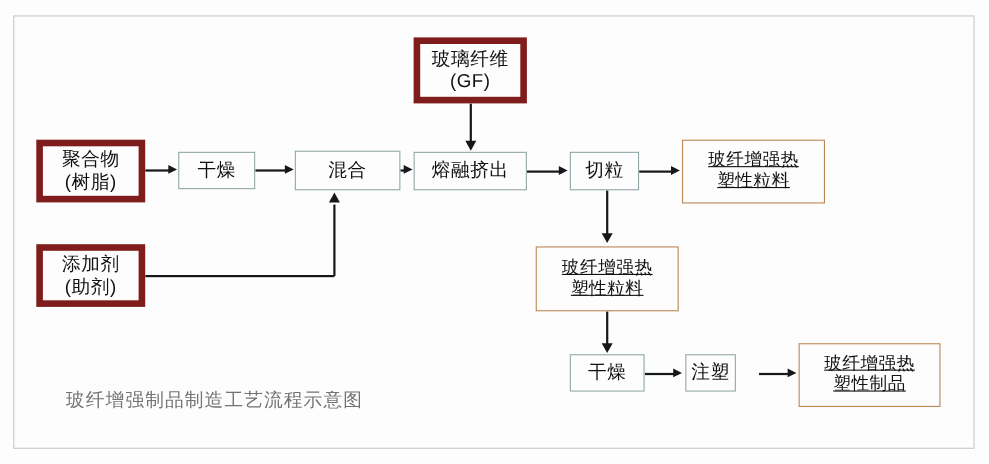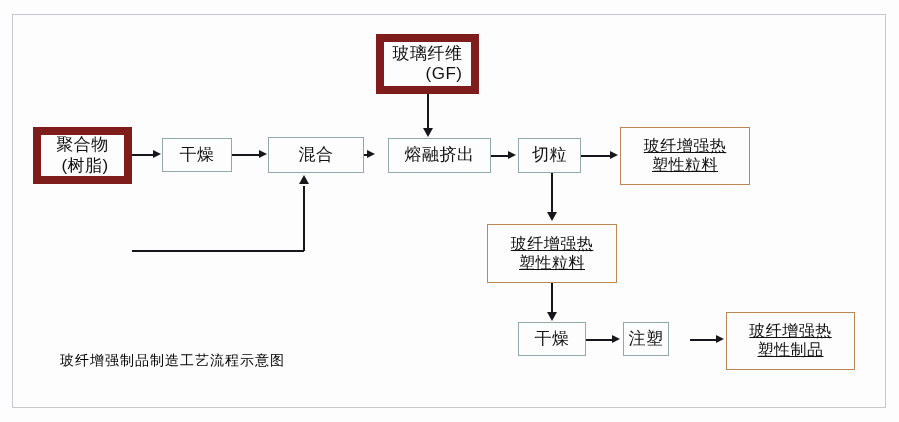--- a/index.html
+++ b/index.html
@@ -32,21 +32,21 @@
     align-items: center;
     justify-content: center;
     text-align: center;
     background: #fdfdfd;
     color: #111111;
     line-height: 1.18;
     letter-spacing: 0.5px;
     white-space: pre-line;
     z-index: 3;
   }
-  .node.black  { border: 8px solid #7f1d1d; text-align: right; }
+  .node.black  { border: 6px solid #7f1d1d; }
   .node.blue   { border: 1.5px solid #93a8a8; }
   .node.orange { border: 1.5px solid #bb8855; }
 
   .fs17 { font-size: 17px; }
   .fs16 { font-size: 16px; text-decoration: underline; }
 
   .ln {
     position: absolute;
     background: #17171b;
     z-index: 2;
@@ -77,45 +77,47 @@
   }
   .thin-arrow.right {
     border-top-width: 4px;
     border-bottom-width: 4px;
     border-left-width: 8px;
   }
   #caption {
     position: absolute;
     left: 60px;
     top: 352px;
-    font-size: 14px;
-    color: #000000;
+    font-size: 17px;
+    color: #737373;
     letter-spacing: 1px;
     z-index: 5;
   }
 </style>
 </head>
 <body>
 
 <div id="canvas">
 
   <div id="frame"></div>
 
   <div class="node black fs17" style="left:33px;  top:127px; width:99px;  height:57px;">聚合物
 (树脂)</div>
 
+  <div class="node black fs17" style="left:33px;  top:222px; width:99px;  height:57px;">添加剂
+(助剂)</div>
 
   <div class="node black fs17" style="left:376px; top:34px;  width:103px; height:60px;">玻璃纤维
 (GF)</div>
 
   <div class="node blue fs17" style="left:162px; top:138px; width:70px;  height:34px;">干燥</div>
 
   <div class="node blue fs17" style="left:268px; top:137px; width:96px;  height:36px;">混合</div>
 
-  <div class="node blue fs17" style="left:376px; top:138px; width:103px; height:35px;margin-left:12px;">熔融挤出</div>
+  <div class="node blue fs17" style="left:376px; top:138px; width:103px; height:35px;">熔融挤出</div>
 
   <div class="node blue fs17" style="left:518px; top:138px; width:63px;  height:35px;">切粒</div>
 
   <div class="node orange fs16" style="left:620px; top:127px; width:130px; height:58px;">玻纤增强热
 塑性粒料</div>
 
   <div class="node orange fs16" style="left:487px; top:224px; width:130px; height:59px;">玻纤增强热
 塑性粒料</div>
 
   <div class="node blue fs17" style="left:518px; top:322px; width:68px;  height:34px;">干燥</div>

